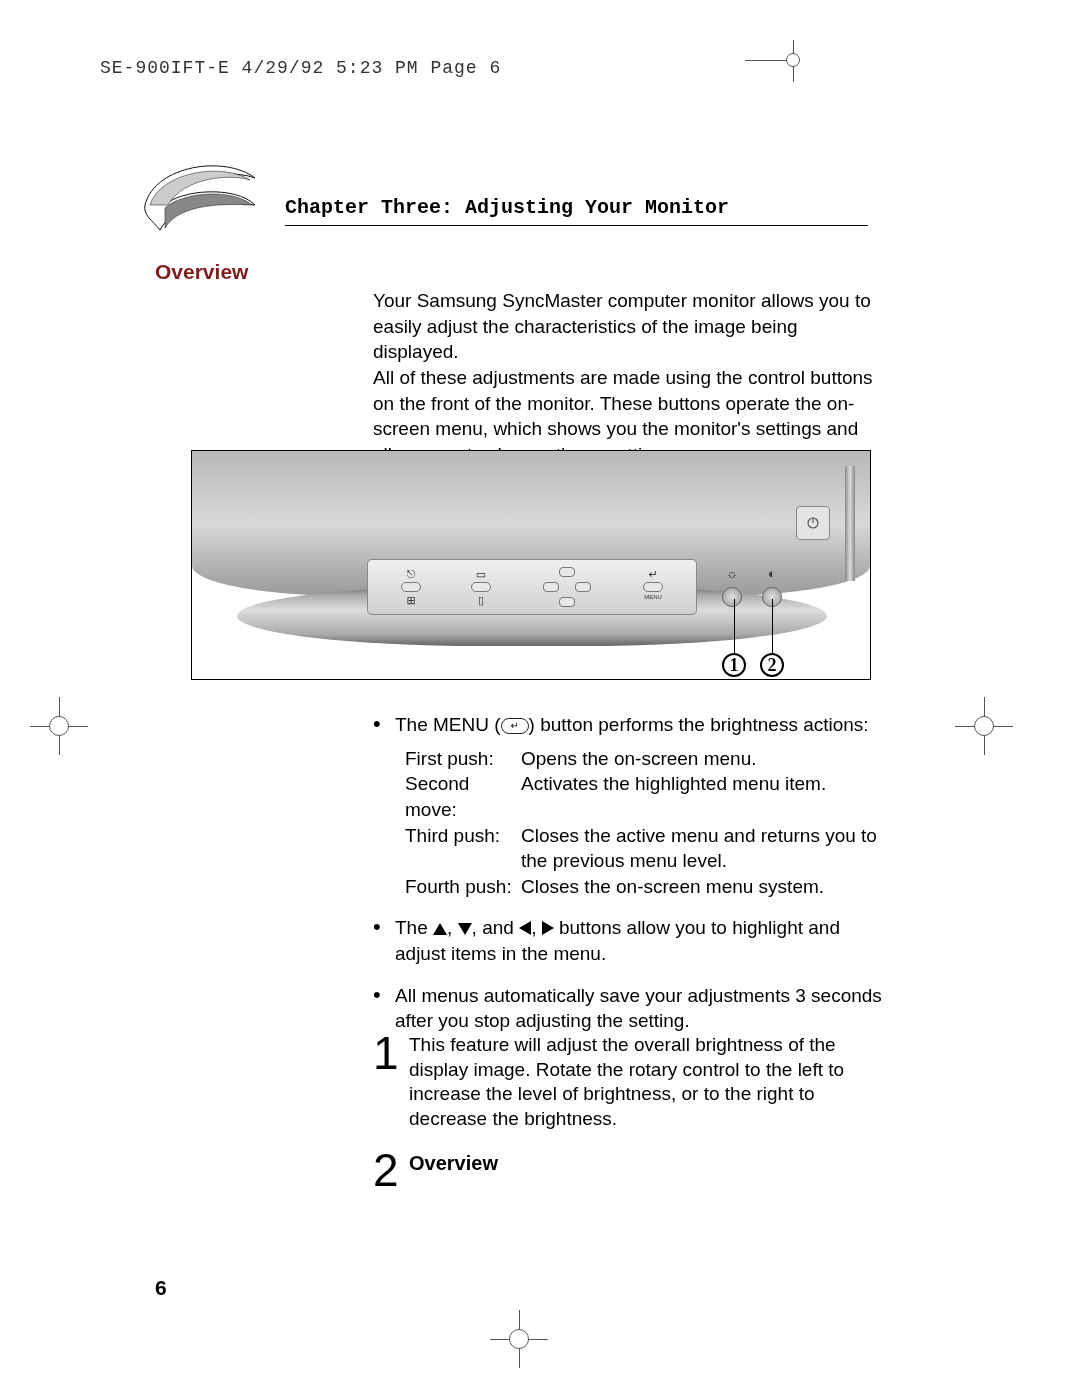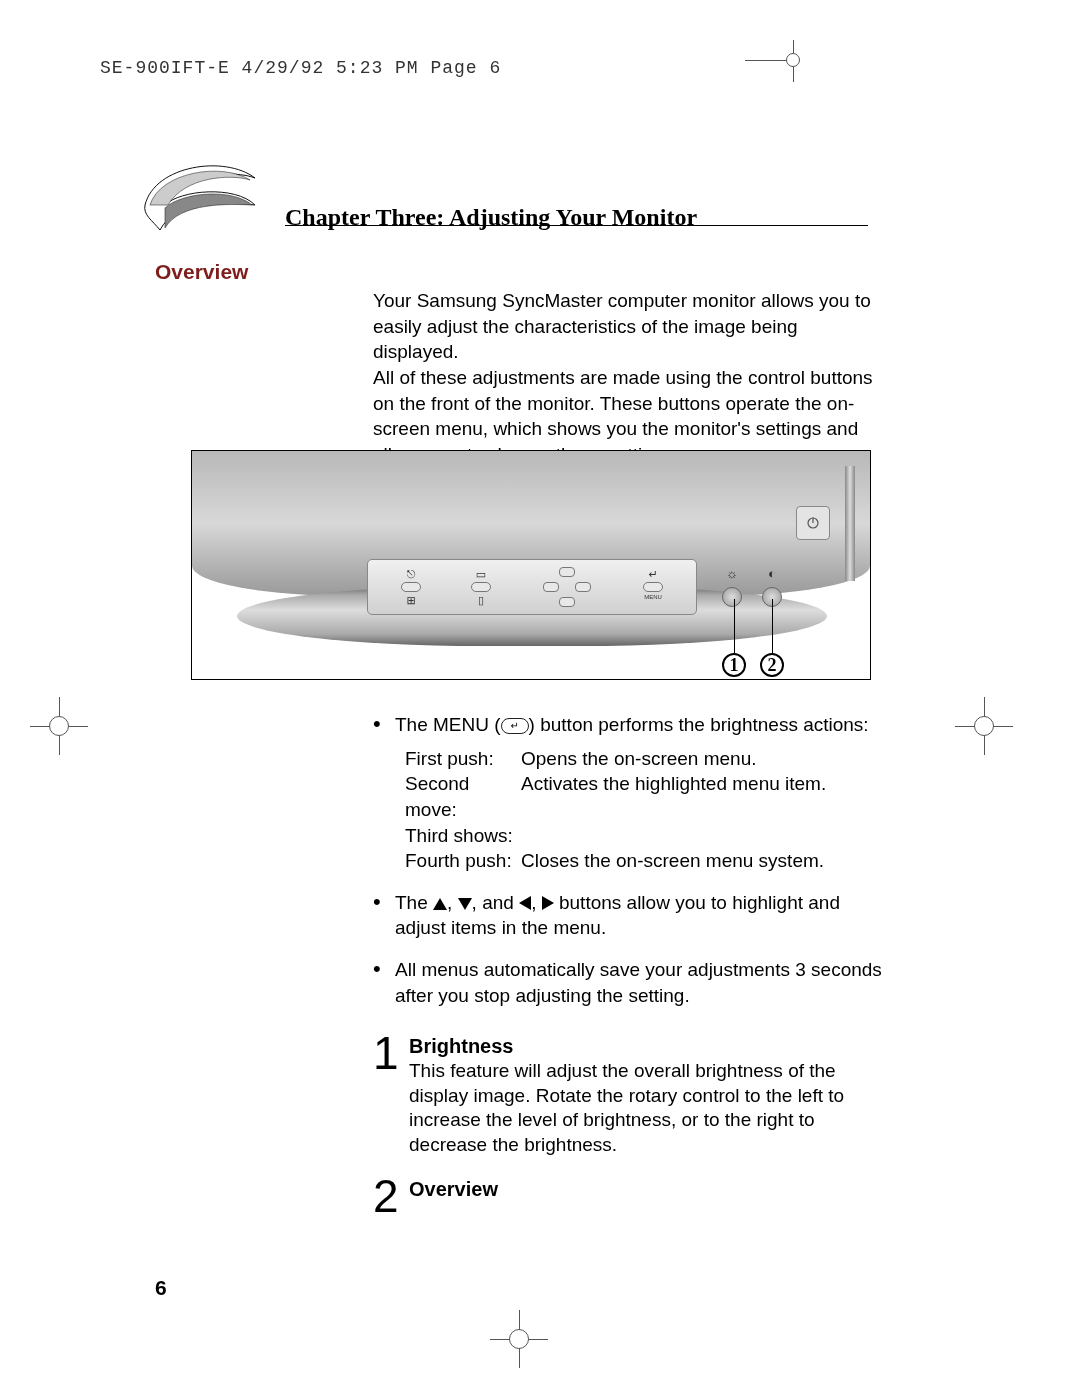--- a/index.html
+++ b/index.html
@@ -67,24 +67,24 @@
     .logo {
       position: absolute;
       top: 150px;
       left: 140px;
       width: 120px;
       height: 95px;
     }
 
     .chapter-title {
       position: absolute;
-      top: 204px;
+      top: 196px;
       left: 285px;
-      font-family: Liberation Serif, serif;
-      font-size: 24px;
+      font-family: Liberation Mono, monospace;
+      font-size: 20px;
       font-weight: bold;
     }
     .chapter-rule {
       position: absolute;
       top: 225px;
       left: 285px;
       width: 583px;
       height: 1px;
       background: #000;
     }
@@ -318,21 +318,22 @@
       <div class="push-table">
         <div class="push-row">
           <div class="push-label">First push:</div>
           <div class="push-val">Opens the on-screen menu.</div>
         </div>
         <div class="push-row">
           <div class="push-label">Second move:</div>
           <div class="push-val">Activates the highlighted menu item.</div>
         </div>
         <div class="push-row">
-          <div class="push-label">Third shows:</div>
+          <div class="push-label">Third push:</div>
+          <div class="push-val">Closes the active menu and returns you to the previous menu level.</div>
         </div>
         <div class="push-row">
           <div class="push-label">Fourth push:</div>
           <div class="push-val">Closes the on-screen menu system.</div>
         </div>
       </div>
     </div>
   </div>
 
   <div class="bullet-row">
@@ -346,21 +347,20 @@
     <div class="bullet-dot">•</div>
     <div class="bullet-body">All menus automatically save your adjustments 3 seconds after you stop adjusting the setting.</div>
   </div>
 
 </div>
 
 <div class="numbered" style="top:1033px;">
   <div class="num-block">
     <div class="big-num">1</div>
     <div class="num-body">
-      <div class="num-title">Brightness</div>
       <div>This feature will adjust the overall brightness of the display image. Rotate the rotary control to the left to increase the level of brightness, or to the right to decrease the brightness.</div>
     </div>
   </div>
   <div class="num-block">
     <div class="big-num">2</div>
     <div class="num-body">
       <div class="num-title">Overview</div>
     </div>
   </div>
 </div>

